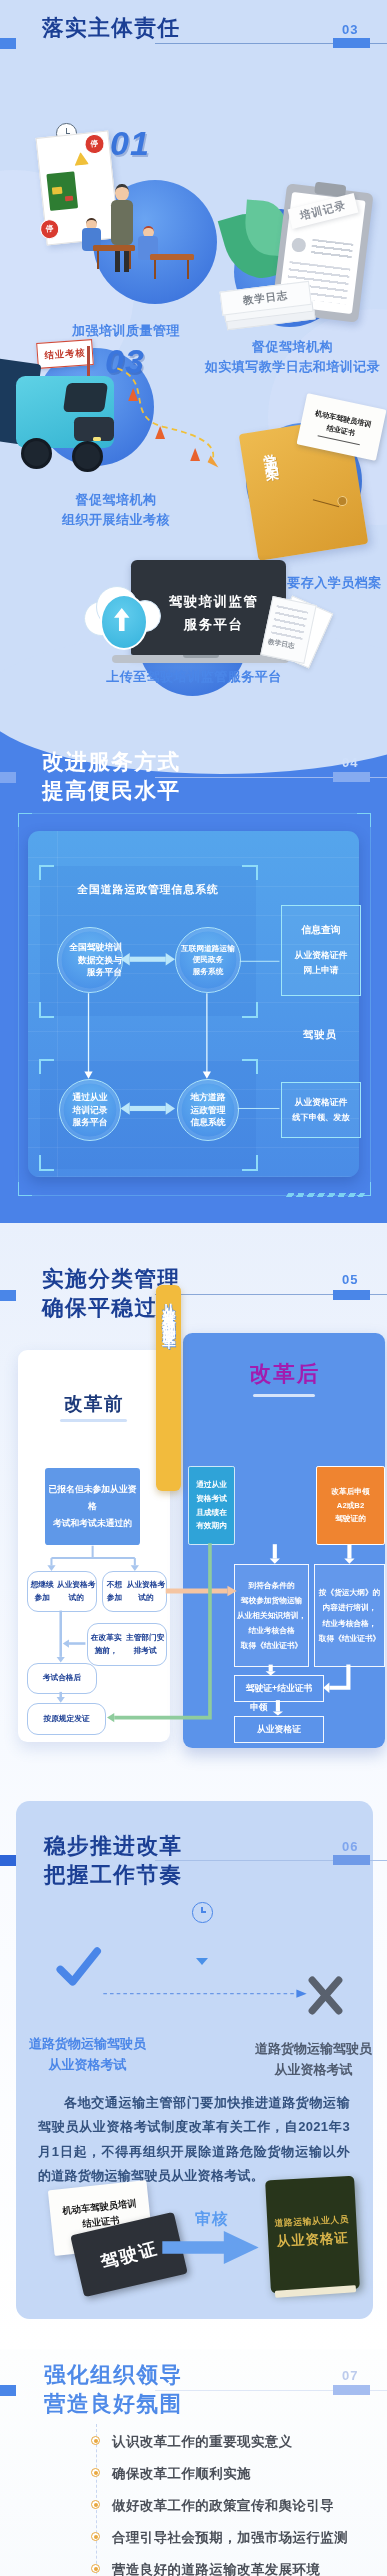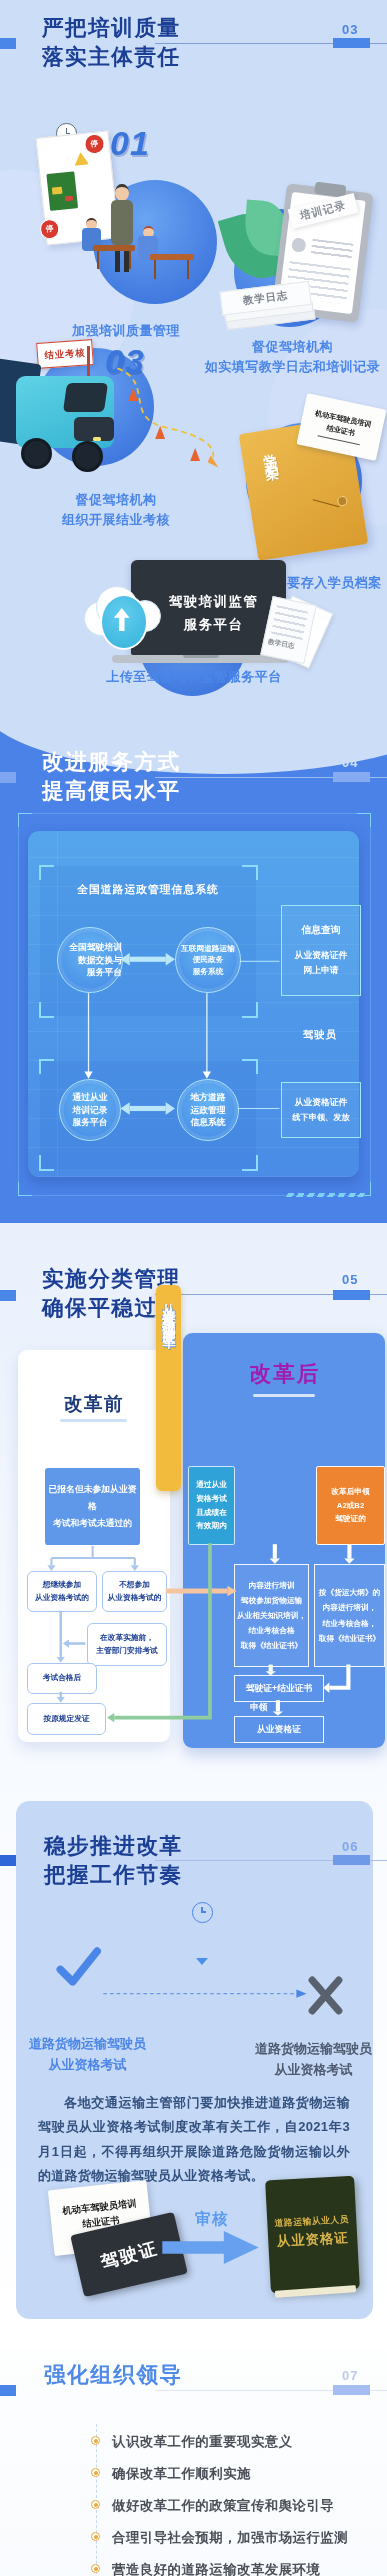--- a/index.html
+++ b/index.html
@@ -15,21 +15,21 @@
   
   .step-num{position:absolute;font-weight:900;font-style:italic;font-size:34px;color:#3b76dd;text-shadow:1.5px 1.5px 0 rgba(27,63,148,.28);letter-spacing:1px;}
   .step-cap{position:absolute;color:#4a86e8;font-weight:700;font-size:13px;line-height:1.5;text-align:center;letter-spacing:0.5px;}
   .blue-circle{position:absolute;border-radius:50%;background:radial-gradient(circle at 42% 32%,#6aa4f2,#3f77de 78%);}
   .faint-circle{position:absolute;border-radius:50%;background:#d7e3fa;opacity:.65;}
   
   .bp-circle{position:absolute;border-radius:50%;border:1.5px solid #aee4fa;background:radial-gradient(circle at 50% 36%,#66b4f2,#4a92e8 74%);box-shadow:inset 0 0 0 3.6px rgba(255,255,255,.10);color:#fff;font-weight:700;display:flex;flex-direction:column;align-items:center;justify-content:center;text-align:center;font-size:8.8px;line-height:1.45;}
   .bp-corner{position:absolute;width:13.4px;height:13.4px;}
   .bp-wirebox{position:absolute;border:0.8px solid #9fe6f8;background:rgba(140,215,248,.12);color:#fff;display:flex;flex-direction:column;align-items:center;justify-content:center;text-align:center;}
   
-  .fc-box{position:absolute;background:#fff;border:0.8px solid #a9c6ee;color:#1c3f94;font-size:7.7px;font-weight:700;display:flex;flex-direction:column;align-items:center;justify-content:center;line-height:1.6;border-radius:6px;text-align:center;}
+  .fc-box{position:absolute;background:#fff;border:0.8px solid #a9c6ee;color:#1c3f94;font-size:7.7px;font-weight:700;display:flex;flex-direction:row;align-items:center;justify-content:center;line-height:1.6;border-radius:11px;text-align:center;}
   .fc-box-blue{position:absolute;background:#5f98e8;color:#fff;font-size:8.8px;font-weight:700;display:flex;flex-direction:column;align-items:center;justify-content:center;line-height:1.9;border-radius:3.1px;text-align:center;}
   .after-box{position:absolute;color:#fff;font-weight:700;display:flex;flex-direction:column;align-items:center;justify-content:center;border-radius:2.1px;font-size:7.7px;line-height:1.8;text-align:center;}
   .tall-box{position:absolute;border:0.8px solid rgba(255,255,255,.92);background:rgba(255,255,255,.05);color:#fff;font-weight:700;font-size:7.7px;line-height:1.95;display:flex;flex-direction:column;align-items:center;justify-content:center;text-align:center;}
   .wcert{position:absolute;border:0.8px solid rgba(255,255,255,.92);color:#fff;font-weight:700;font-size:8.8px;display:flex;align-items:center;justify-content:center;}
   
   .serif{font-family:"Liberation Serif","DejaVu Serif",serif;}
   .bullet-dot{position:absolute;width:7.2px;height:7.2px;border:1.5px solid #e8a840;border-radius:50%;background:#fff;}
   .bullet-dot::after{content:"";position:absolute;left:1.5px;top:1.5px;width:4.1px;height:4.1px;border-radius:50%;background:#e8a840;}
   .bullet-txt{position:absolute;font-size:13.4px;color:#4a4f58;font-weight:700;letter-spacing:0.5px;}
 </style>
@@ -40,21 +40,20 @@
 
   <div class="abs" style="left:0;top:0;width:387px;height:711px;background:#ccddf8;"></div>
   <div class="abs" style="left:0;top:711px;width:387px;height:512px;background:#4a82e8;"></div>
   <div class="abs" style="left:-20.6px;top:630px;width:484px;height:144px;border-radius:50%;background:#ccddf8;"></div>
   <div class="abs" style="left:0;top:1223px;width:387px;height:1127px;background:linear-gradient(180deg,#e9f0fc 0%,#f7faff 45%,#ffffff 100%);"></div>
   <div class="abs" style="left:0;top:2349px;width:387px;height:462px;background:linear-gradient(180deg,#fdfefe,#f4f8fd);"></div>
   <div class="faint-circle" style="left:-108px;top:170px;width:242px;height:242px;"></div>
   <div class="faint-circle" style="left:268px;top:309px;width:216px;height:216px;opacity:.45;"></div>
 
   <div class="hdr-t" style="left:42px;top:14.4px;color:#1b3f94;">
-    <div>严把培训质量</div>
     <div>落实主体责任</div>
   </div>
   <div class="hdr-edge" style="top:38px;background:#4a86e8;"></div>
   <div class="hdr-line" style="left:155px;top:43px;width:233px;background:#7d9fd4;"></div>
   <div class="hdr-num" style="left:342px;top:21.6px;color:#4a86e8;">03</div>
   <div class="hdr-chip" style="left:333px;top:38px;background:#4a86e8;"></div>
 
   <div class="blue-circle" style="left:93px;top:180px;width:124px;height:124px;"></div>
   <div class="step-num" style="left:110px;top:124px;">01</div>
   <div class="abs" style="left:31px;top:118px;width:170px;height:165px;">
@@ -315,21 +314,21 @@
     <div>资格考试</div>
     <div>且成绩在</div>
     <div>有效期内</div>
   </div>
   <div class="after-box" style="left:316px;top:1466px;width:67px;height:77px;background:#ef8430;border:1px solid #ffffff;">
     <div>改革后申领</div>
     <div>A2或B2</div>
     <div>驾驶证的</div>
   </div>
   <div class="tall-box" style="left:234px;top:1564px;width:73px;height:101px;">
-    <div>内容进行培训</div>
+    <div>到符合条件的</div>
     <div>驾校参加货物运输</div>
     <div>从业相关知识培训，</div>
     <div>结业考核合格</div>
     <div>取得《结业证书》</div>
   </div>
   <div class="tall-box" style="left:314px;top:1564px;width:69px;height:101px;">
     <div>按《货运大纲》的</div>
     <div>内容进行培训，</div>
     <div>结业考核合格，</div>
     <div>取得《结业证书》</div>
@@ -423,20 +422,21 @@
     </svg>
     <div class="abs" style="left:237px;top:9.3px;width:89px;height:113px;background:#28351b;border-radius:5.2px;transform:rotate(-3deg);box-shadow:2.6px 3.6px 8.2px rgba(30,40,20,.4);">
       <div class="abs" style="left:4.1px;bottom:-4.1px;width:81px;height:7.2px;background:#efe9d2;border-radius:1.5px;transform:rotate(-1deg);"></div>
       <div class="txc" style="position:absolute;left:0;top:38px;width:89px;color:#d8b44a;font-weight:700;font-size:8.8px;letter-spacing:0.5px;">道路运输从业人员</div>
       <div class="txc" style="position:absolute;left:0;top:53px;width:89px;color:#d8b44a;font-weight:900;font-size:13.4px;letter-spacing:1px;">从业资格证</div>
     </div>
   </div>
 
   <div class="hdr-t" style="left:44px;top:2361px;color:#4f8ae8;">
     <div>强化组织领导</div>
+    <div>营造良好氛围</div>
   </div>
   <div class="hdr-edge" style="top:2385px;background:#4a86e8;"></div>
   <div class="hdr-line" style="left:155px;top:2390px;width:233px;background:#dfe7f6;"></div>
   <div class="hdr-num" style="left:342px;top:2368px;color:#bccbec;">07</div>
   <div class="hdr-chip" style="left:333px;top:2385px;background:#a5bdf0;"></div>
 
   <div class="abs" style="left:96px;top:2424px;width:0;height:160px;border-left:1px dashed #c8d6f0;"></div>
   <div class="bullet-dot" style="left:91px;top:2436px;"></div>
   <div class="bullet-txt" style="left:112px;top:2433px;">认识改革工作的重要现实意义</div>
   <div class="bullet-dot" style="left:91px;top:2468px;"></div>

